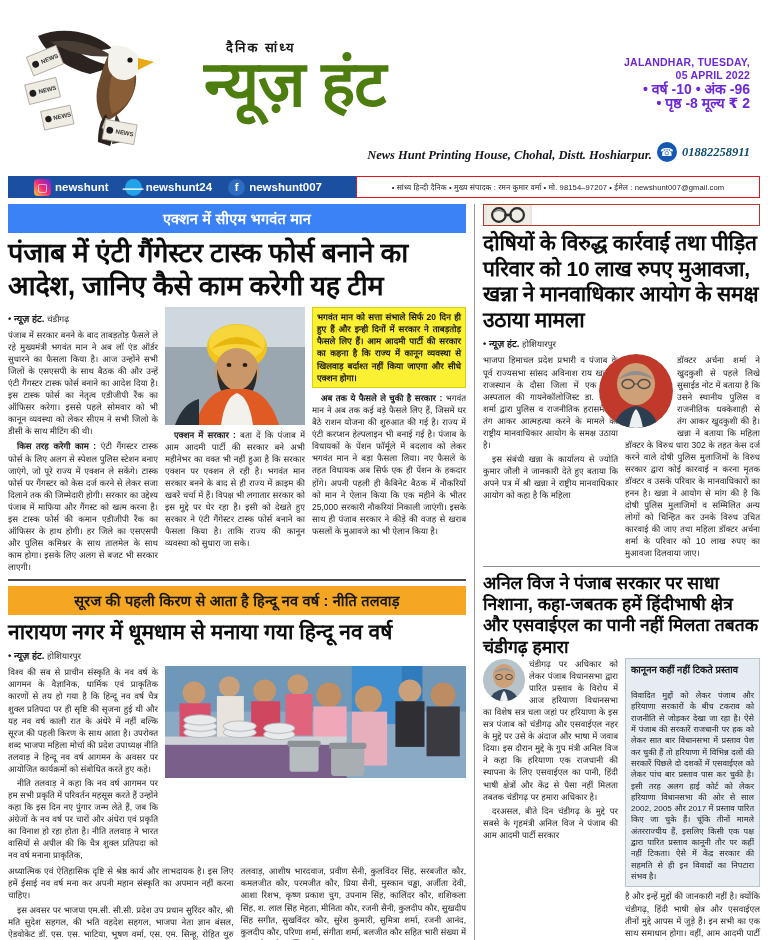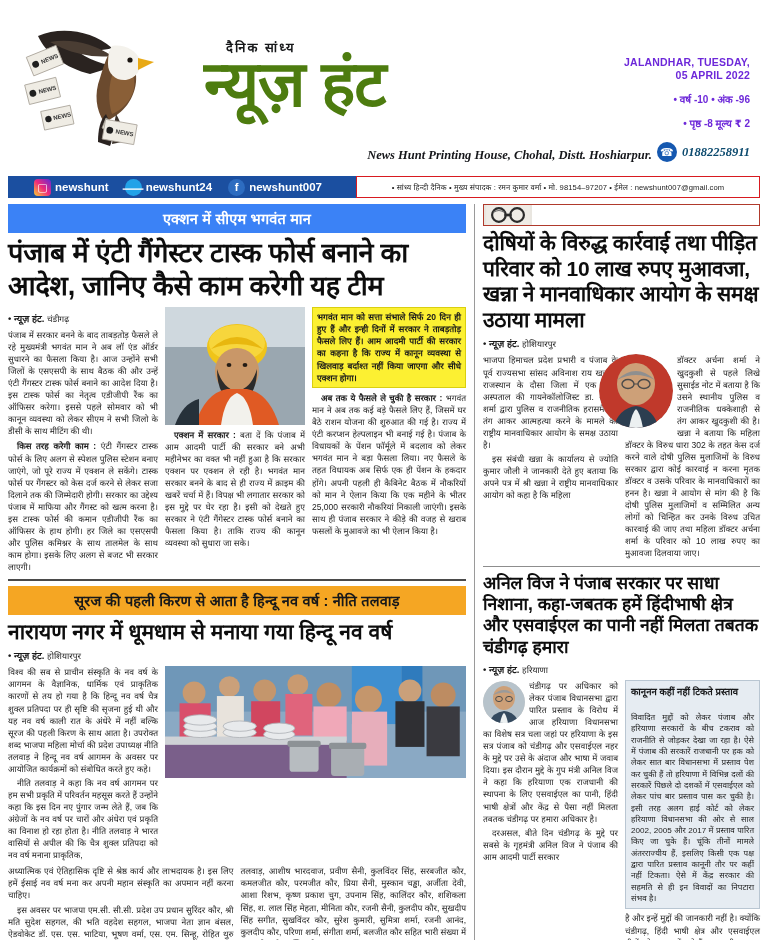--- a/index.html
+++ b/index.html
@@ -28,21 +28,21 @@
     color: #4d7c0f; letter-spacing: -1px;
     font-family: "Liberation Sans", "DejaVu Sans", sans-serif;
     white-space: nowrap;
   }
   .dateblock {
     position: absolute; right: 10px; top: 56px; width: 132px;
     text-align: right; color: #6d28d9;
   }
   .dateblock .dl1 { font-size: 10.5px; font-weight: bold; letter-spacing: .2px; line-height: 13px; }
   .dateblock .dl2 { font-size: 10.5px; font-weight: bold; letter-spacing: .2px; line-height: 13px; }
-  .dateblock .dsm { font-size: 10px; font-weight: bold; line-height: 13px; margin-top: 11px; }
+  .dateblock .dsm { font-size: 14px; font-weight: bold; line-height: 13px; margin-top: 1px; }
   .pressline {
     position: absolute; right: 108px; top: 148px;
     font-family: "Liberation Serif", "DejaVu Serif", serif;
     font-style: italic; font-weight: bold; font-size: 12.5px; color: #15161a;
     white-space: nowrap;
   }
   .phone-wrap { position: absolute; right: 10px; top: 142px; display: flex; align-items: center; gap: 5px; }
   .phone-ic {
     width: 20px; height: 20px; border-radius: 50%; background: #1558b0;
     display: flex; align-items: center; justify-content: center;
@@ -401,24 +401,20 @@
               <path d="M30 74 Q33 58 37 55 Q41 58 44 74 Z" fill="#ecf0f1"></path>
             </svg>
           </div>
           <div class="bt">डॉक्टर अर्चना शर्मा ने खुदकुशी से पहले लिखे सुसाईड नोट में बताया है कि उसने स्थानीय पुलिस व राजनीतिक धक्केशाही से तंग आकर खुदकुशी की है। खन्ना ने बताया कि महिला डॉक्टर के विरुध धारा 302 के तहत केस दर्ज करने वाले दोषी पुलिस मुलाजिमों के विरुध सरकार द्वारा कोई कारवाई न करना मृतक डॉक्टर व उसके परिवार के मानवाधिकारों का हनन है। खन्ना ने आयोग से मांग की है कि दोषी पुलिस मुलाजिमों व सम्मिलित अन्य लोगों को चिन्हित कर उनके विरुध उचित कारवाई की जाए तथा महिला डॉक्टर अर्चना शर्मा के परिवार को 10 लाख रुपए का मुआवजा दिलवाया जाए।</div>
         </div>
       </div>
 
       <hr class="hr-thin">
 
       <div class="hl-sub">अनिल विज ने पंजाब सरकार पर साधा निशाना, कहा-जबतक हमें हिंदीभाषी क्षेत्र और एसवाईएल का पानी नहीं मिलता तबतक चंडीगढ़ हमारा</div>
-      <div class="byline">
-        <span>• न्यूज़ हंट.</span>
-        <span class="city">हरियाणा</span>
-      </div>
 
       <div class="body-cols">
         <div class="bcol">
           <div class="photo" style="width:42px; height:42px; border-radius:50%; float:left; margin:1px 4px 2px 0; overflow:hidden;">
             <svg viewBox="0 0 42 42" preserveAspectRatio="xMidYMid slice" aria-hidden="true">
               <circle cx="21" cy="21" r="21" fill="#b7c3cb"></circle>
               <ellipse cx="21" cy="17" rx="11" ry="12" fill="#cda078"></ellipse>
               <path d="M10 14 Q21 4 32 14 Q21 9 10 14 Z" fill="#9a9a9a"></path>
               <ellipse cx="16" cy="18" rx="3.4" ry="2.6" fill="none" stroke="#4a4a4a" stroke-width="1"></ellipse>
               <ellipse cx="26" cy="18" rx="3.4" ry="2.6" fill="none" stroke="#4a4a4a" stroke-width="1"></ellipse>

